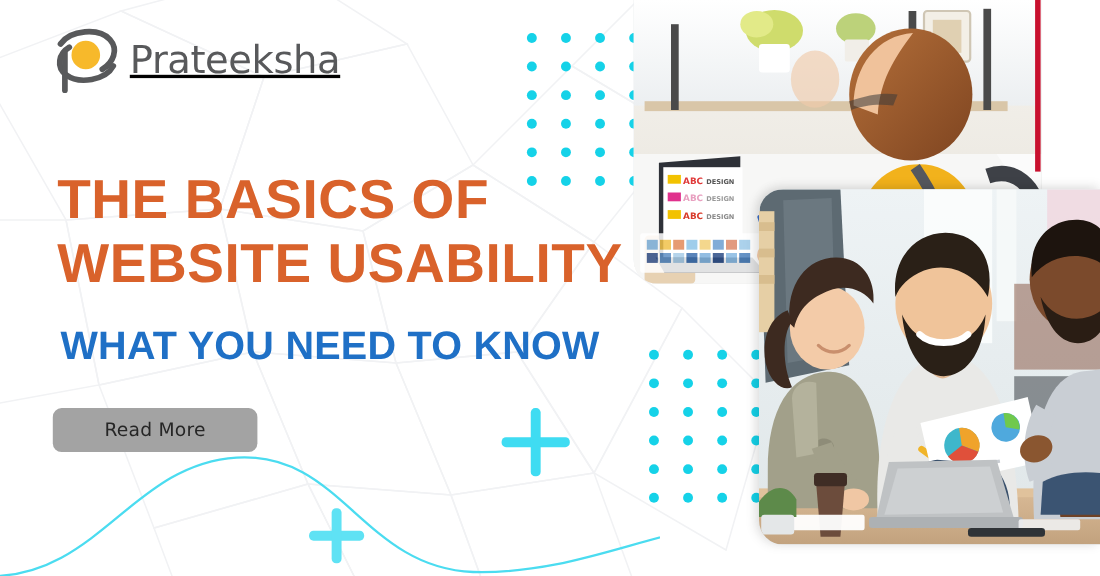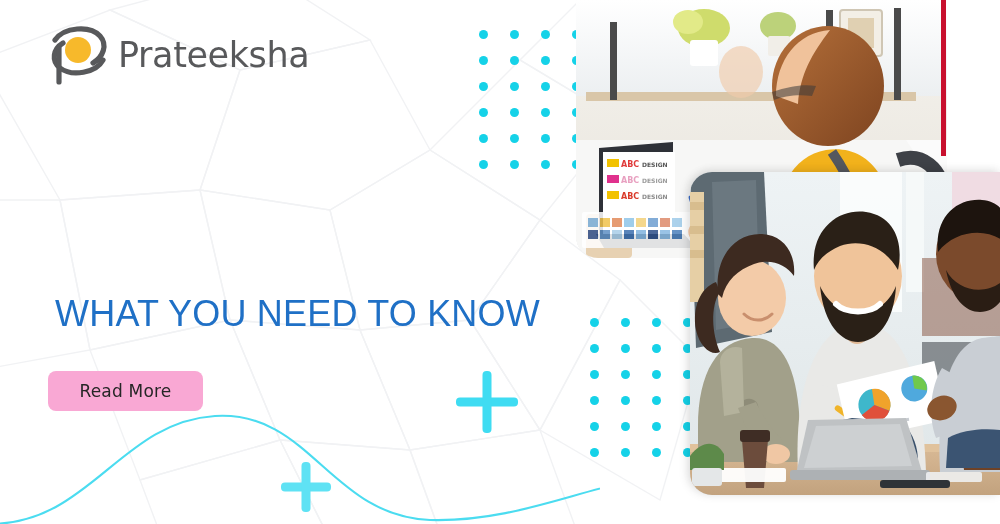--- a/index.html
+++ b/index.html
@@ -42,20 +42,21 @@
     width: 66px;
     height: 62px;
     flex: none;
   }
   .logo-text {
     margin-left: 6px;
     display: flex;
     flex-direction: column;
     align-items: flex-end;
     line-height: 1;
+    text-decoration: underline;
   }
   .logo-name {
     font-size: 35px;
     color: #58595b;
     letter-spacing: -0.4px;
     font-weight: 400;
     font-family: "DejaVu Sans", sans-serif;
   }
   .logo-sub-row {
     display: flex;
@@ -90,39 +91,39 @@
     line-height: 58px;
     letter-spacing: 0.5px;
     color: #d9622b;
     white-space: nowrap;
   }
   .subhead {
     position: absolute;
     left: 55px;
     top: 293px;
     font-family: "Liberation Sans", sans-serif;
-    font-weight: 400;
+    font-weight: 700;
     font-size: 36px;
     line-height: 42px;
     letter-spacing: 0.2px;
     color: #1f70c6;
     white-space: nowrap;
     z-index: 6;
   }
 
   
   .cta {
     position: absolute;
     left: 48px;
     top: 371px;
-    width: 155px;
+    width: 186px;
     height: 40px;
     border: none;
     border-radius: 8px;
-    background: #f9a8d4;
+    background: #a3a3a3;
     color: #262626;
     font-family: "DejaVu Sans", sans-serif;
     font-size: 17px;
     letter-spacing: 0.2px;
     cursor: pointer;
     z-index: 7;
     padding: 0;
   }
 
   
@@ -318,20 +319,24 @@
         <path d="M57 36 C50 49 26 53 14 44 C5 37 7 25 17 19"></path>
       </g>
       <path d="M13 24 L13 58" stroke="#58595b" stroke-width="5.2" stroke-linecap="round" fill="none"></path>
       <circle cx="32" cy="26" r="13" fill="#f7b92b"></circle>
     </svg>
     <div class="logo-text">
       <div class="logo-name">Prateeksha</div>
     </div>
   </div>
 
+  <div class="headline">
+    <div class="headline-line">THE BASICS OF</div>
+    <div class="headline-line">WEBSITE USABILITY</div>
+  </div>
   <div class="subhead">WHAT YOU NEED TO KNOW</div>
 
   <button class="cta">Read More</button>
 
   <div class="photo" id="photo-top">
     <svg viewBox="0 0 371 258" preserveAspectRatio="xMidYMid slice" aria-hidden="true">
       <defs>
         <linearGradient id="tWall" x1="0" y1="0" x2="0" y2="1">
           <stop offset="0%" stop-color="#f6f4ef"></stop>
             <stop offset="100%" stop-color="#e7e3db"></stop>

